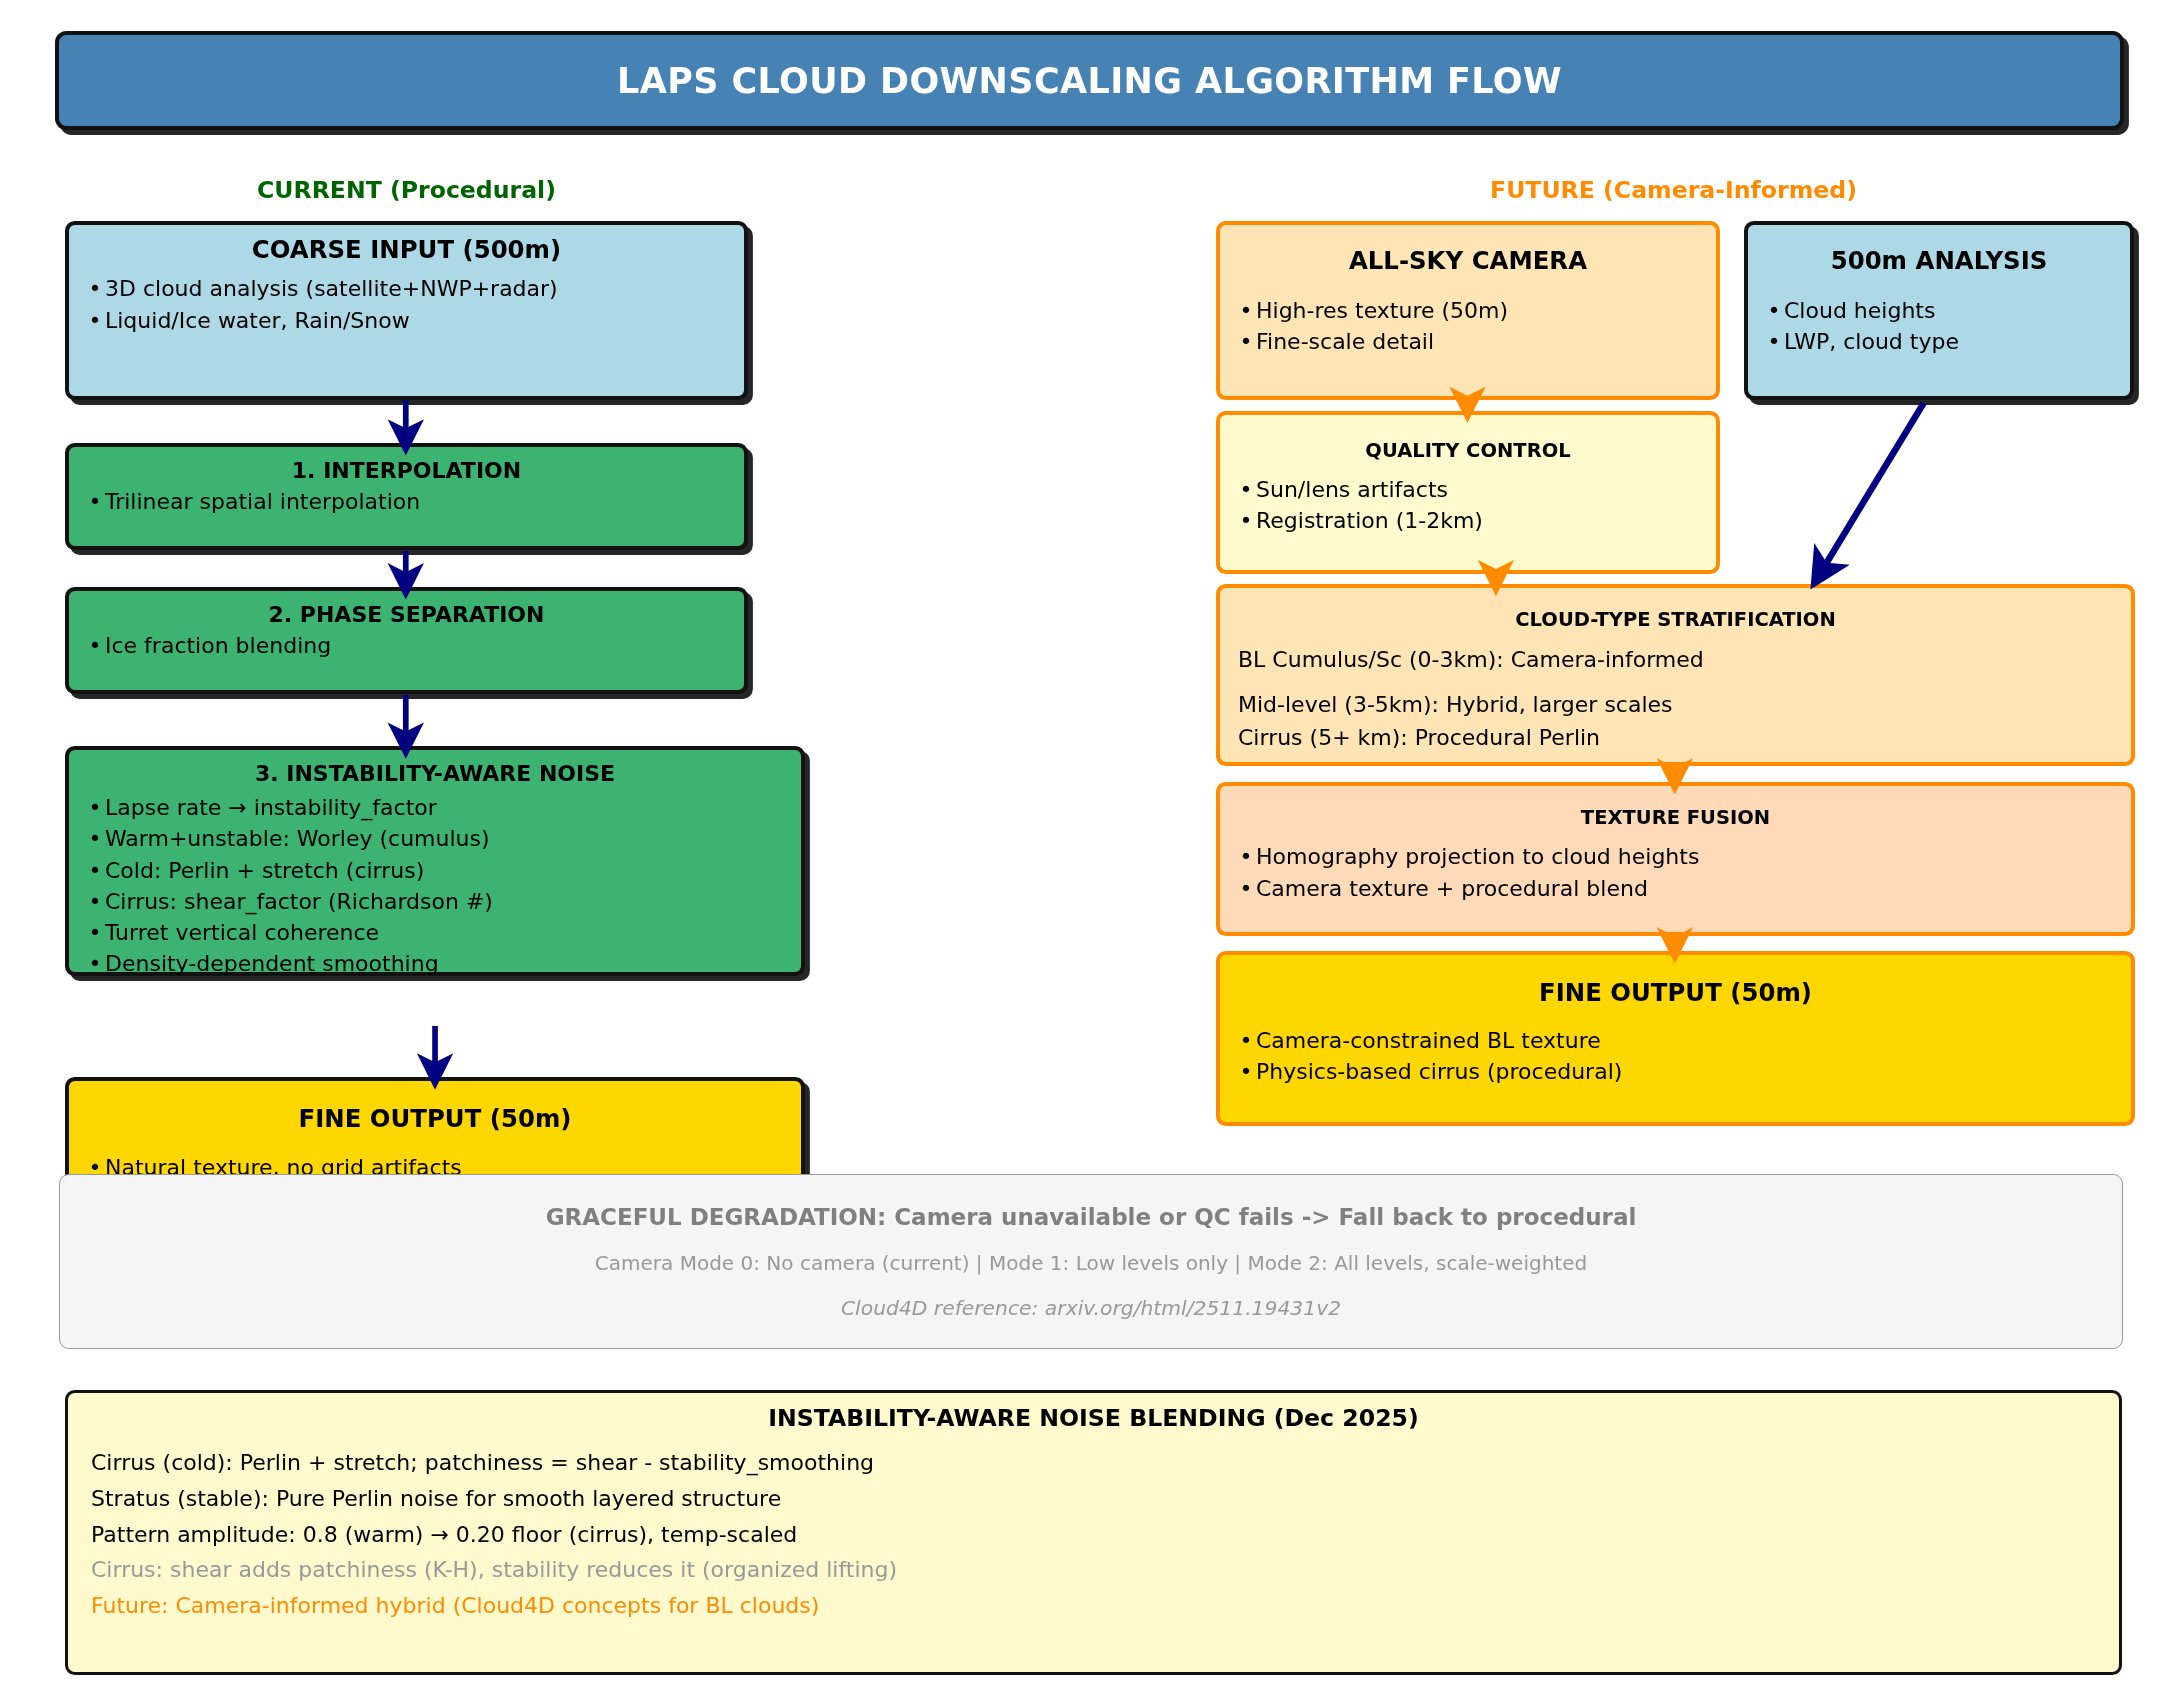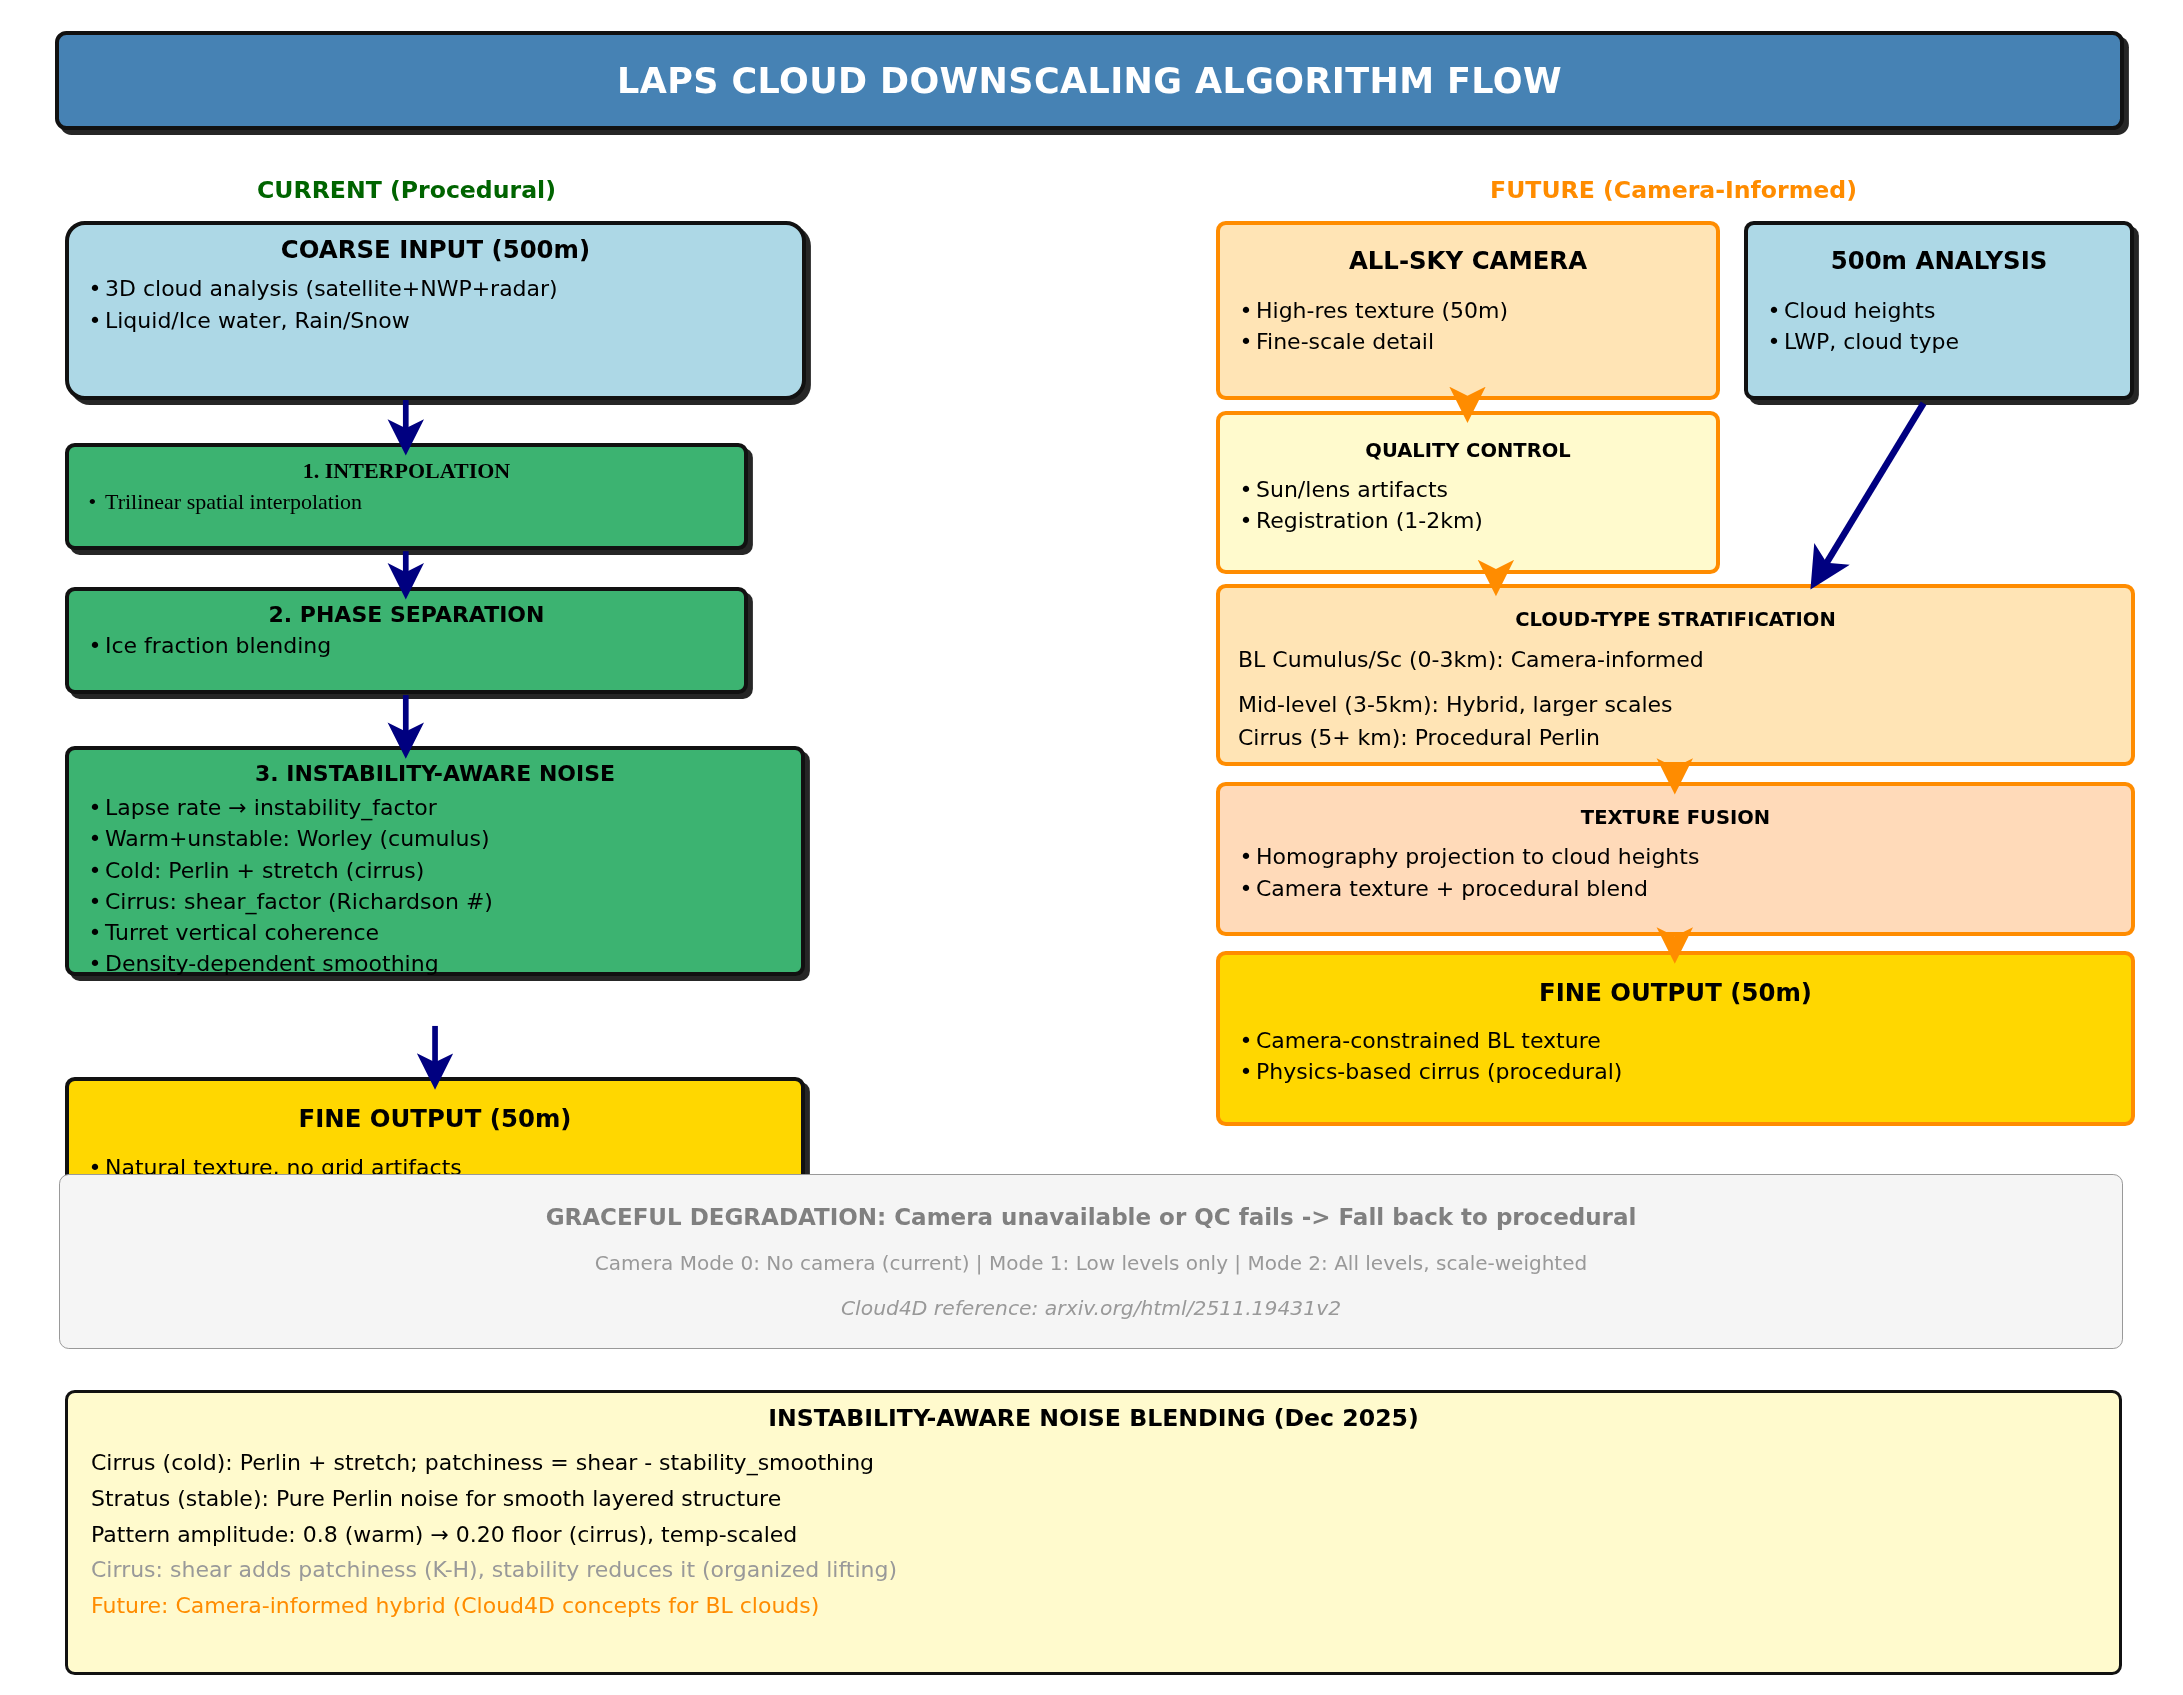--- a/index.html
+++ b/index.html
@@ -113,22 +113,22 @@
 
   
   .fill-blue   { background: #ADD8E6; }
   .fill-green  { background: #3CB371; }
   .fill-gold   { background: #FFD700; }
   .fill-peachy { background: #FFE4B5; }
   .fill-cream  { background: #FFFACD; }
   .fill-lpeach { background: #FFDAB9; }
 
   
-  #box-coarse    { left: 65px; top: 221px;  width: 741px; height: 179px; border-radius: 20px; }
-  #box-interp    { left: 65px; top: 443px;  width: 683px; height: 107px; font-family: Liberation Serif, serif; }
+  #box-coarse    { left: 65px; top: 221px;  width: 683px; height: 179px; }
+  #box-interp    { left: 65px; top: 443px;  width: 683px; height: 107px; }
   #box-phase     { left: 65px; top: 587px;  width: 683px; height: 107px; }
   #box-noise     { left: 65px; top: 746px;  width: 740px; height: 230px; }
   #box-fine-left { left: 65px; top: 1077px; width: 740px; height: 163px; }
 
   
   #box-camera    { left: 1216px; top: 221px;  width: 504px; height: 179px; }
   #box-analysis  { left: 1744px; top: 221px;  width: 390px; height: 179px; }
   #box-qc        { left: 1216px; top: 411px;  width: 504px; height: 163px; }
   #box-strat     { left: 1216px; top: 584px;  width: 919px; height: 182px; }
   #box-fusion    { left: 1216px; top: 782px;  width: 919px; height: 154px; }

